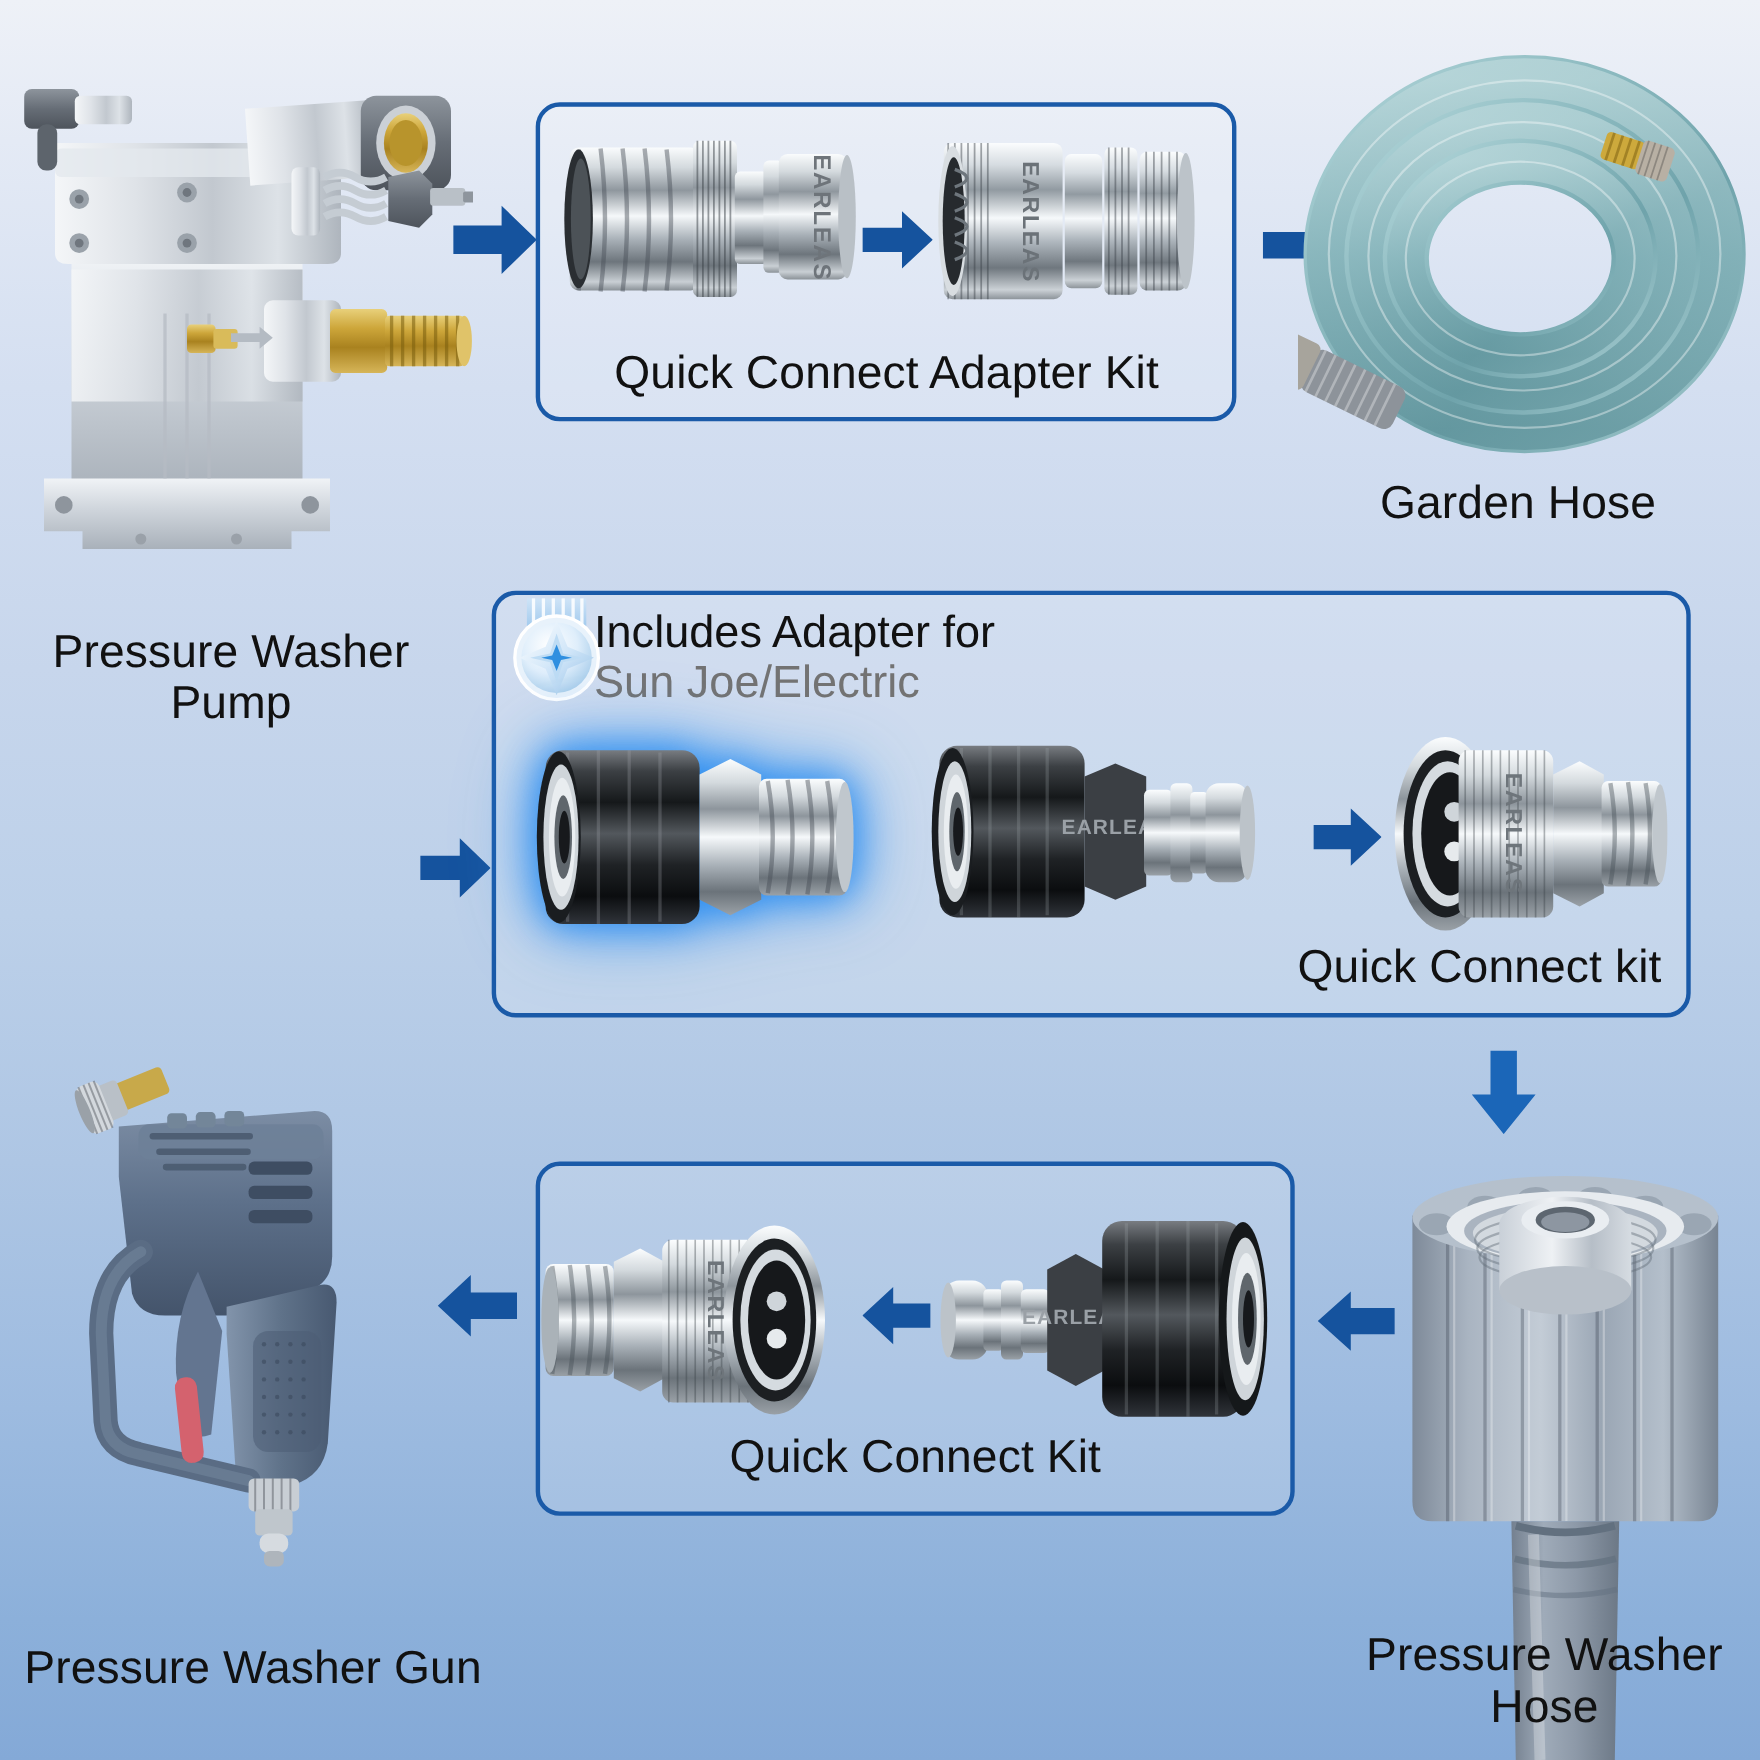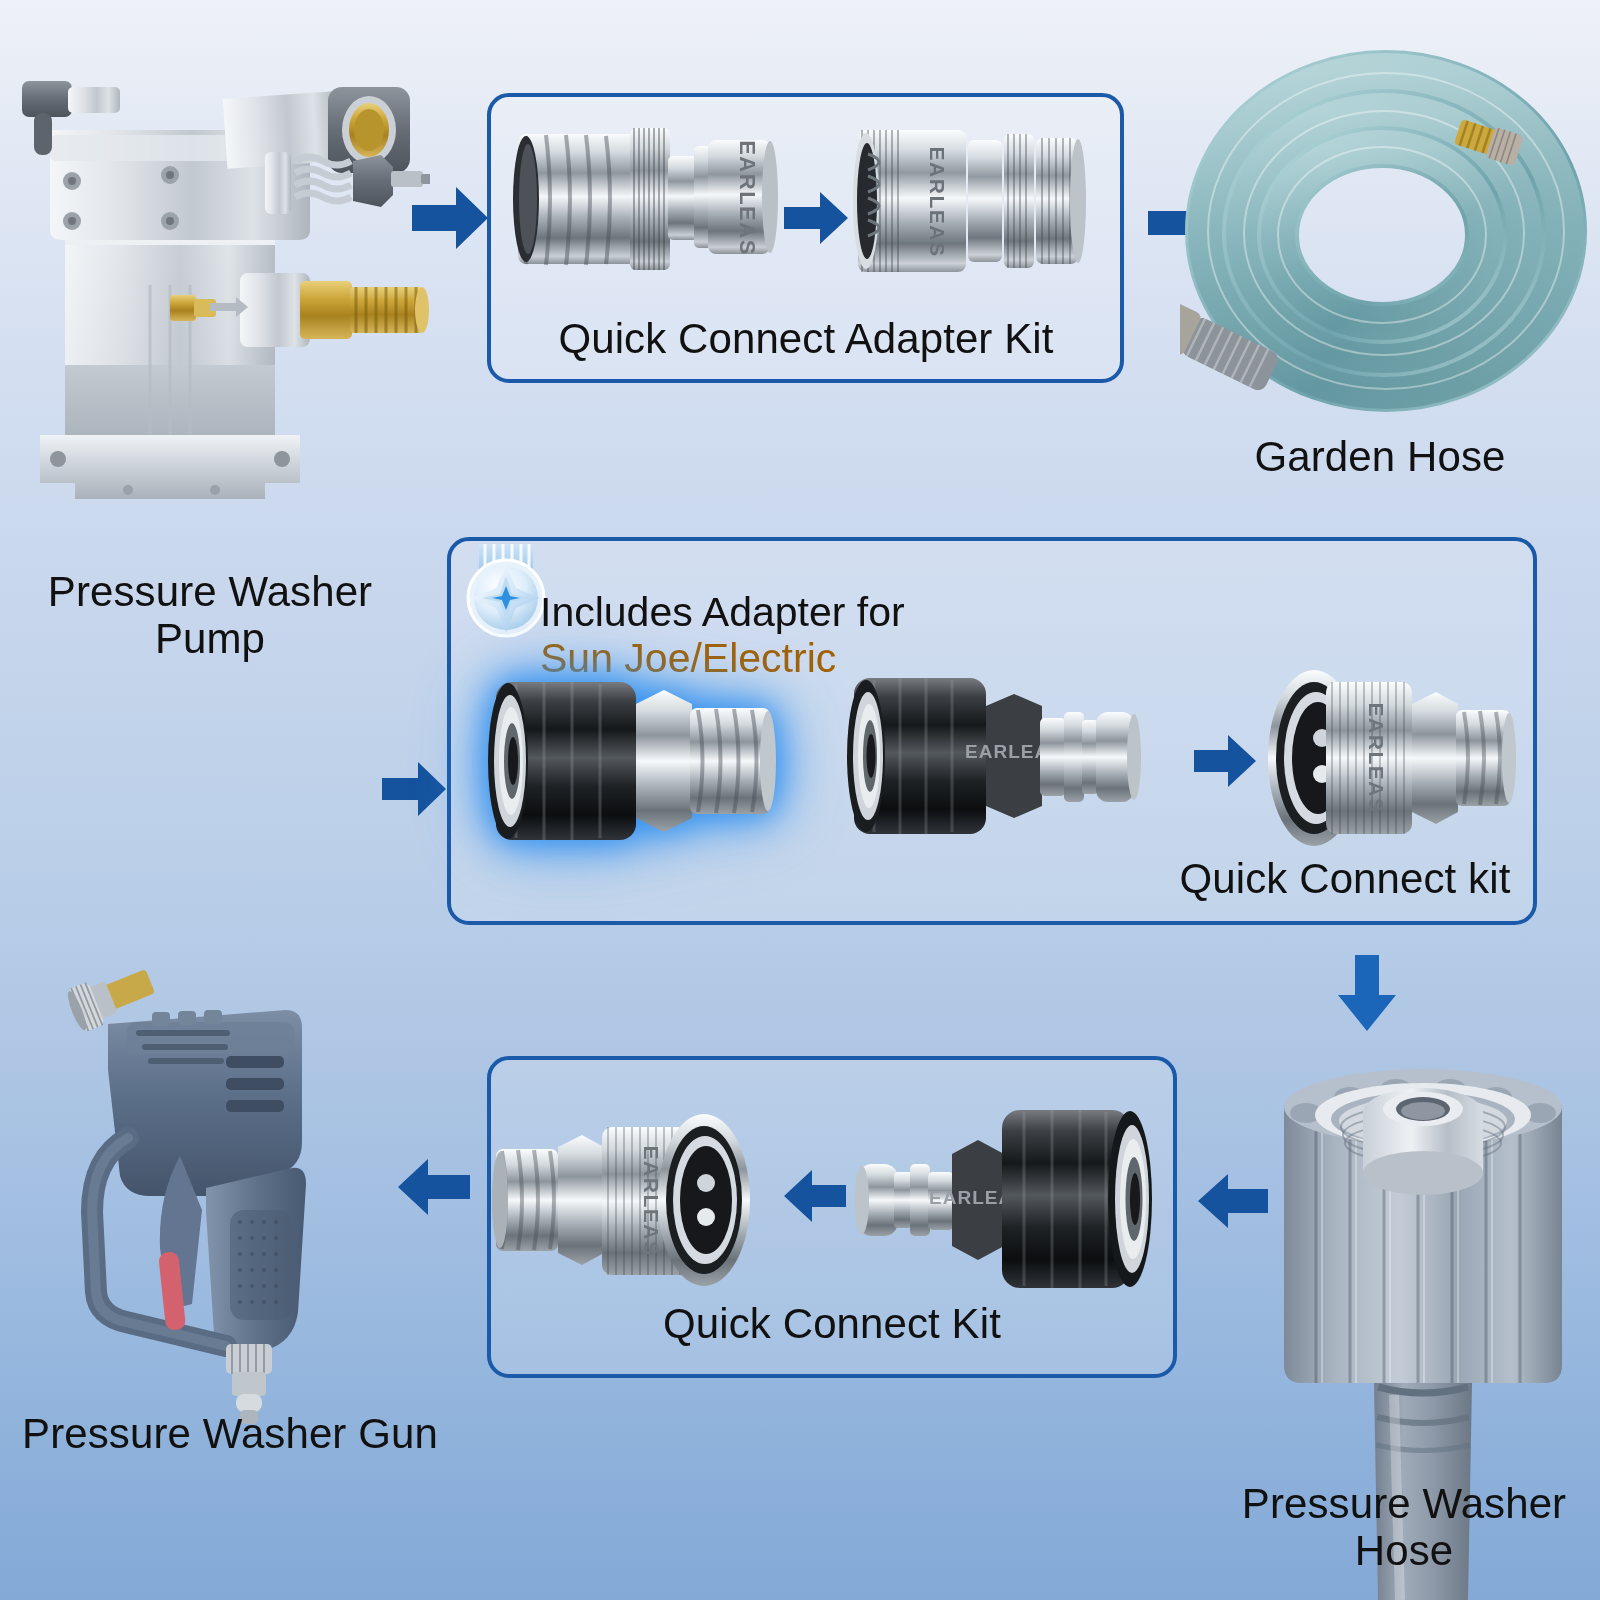--- a/index.html
+++ b/index.html
@@ -382,22 +382,22 @@
       <circle cx="49" cy="56" r="38" fill="#e8f2fb" stroke="#ffffff" stroke-width="3"></circle>
       <circle cx="49" cy="56" r="32" fill="url(#medal)"></circle>
 
       <path d="M49 22 L59 46 L83 56 L59 66 L49 90 L39 66 L15 56 L39 46 Z" fill="url(#starg)"></path>
       <path d="M49 34 L55 52 L73 56 L55 60 L49 78 L43 60 L25 56 L43 52 Z" fill="#bedcf4"></path>
       <path d="M49 44 L53 54 L63 56 L53 58 L49 68 L45 58 L35 56 L45 54 Z" fill="#2f8fe0"></path>
     </svg>
   </div>
 
   <div class="abs" style="left:540px;top:552px;width:560px;">
-    <div style="font-size:41px;color:#111;line-height:1.12;margin-top:38px;">Includes Adapter for</div>
-    <div style="font-size:41px;color:#a16207;line-height:1.12;">Sun Joe/Electric</div>
+    <div style="font-size:41px;color:#111;line-height:1.12;">Includes Adapter for</div>
+    <div style="font-size:41px;color:#737373;line-height:1.12;">Sun Joe/Electric</div>
   </div>
 
   <div class="abs" style="left:486px;top:660px;width:300px;height:200px;filter:drop-shadow(0 0 16px #2f8ff0) drop-shadow(0 0 28px rgba(47,143,240,.85));">
     <svg viewBox="0 0 300 200" width="300" height="200">
       <defs>
         <linearGradient id="blkg" x1="0" y1="0" x2="0" y2="1">
           <stop offset="0%" stop-color="#787c81"></stop>
             <stop offset="12%" stop-color="#3c4044"></stop>
           <stop offset="30%" stop-color="#15181a"></stop>
             <stop offset="48%" stop-color="#53585d"></stop>
@@ -618,21 +618,21 @@
           <line x1="22" y1="0" x2="22" y2="30"></line>
             <line x1="30" y1="0" x2="30" y2="30"></line>
           <line x1="38" y1="0" x2="38" y2="30"></line>
         </g>
         <rect x="6" y="28" width="34" height="24" rx="4" fill="#bfc6cc"></rect>
         <rect x="10" y="50" width="26" height="18" rx="8" fill="#d6dbe0"></rect>
         <rect x="14" y="66" width="18" height="14" rx="5" fill="#aeb5bc"></rect>
       </g>
     </svg>
   </div>
-  <div class="label abs" style="left:0px;top:1410px;width:460px;font-size:42px;">Pressure Washer Gun</div>
+  <div class="label abs" style="left:0px;top:1492px;width:460px;font-size:42px;">Pressure Washer Gun</div>
 
   <div class="arrow" style="left:398px;top:1157px;">
     <svg width="72" height="60" viewBox="0 0 72 60">
       <path d="M72 18 L30 18 L30 2 L0 30 L30 58 L30 42 L72 42 Z" fill="#15539e"></path>
     </svg>
   </div>
 
   <div class="box" style="left:487px;top:1056px;width:690px;height:322px;"></div>
 
   <div class="abs" style="left:492px;top:1105px;width:268px;height:190px;">

